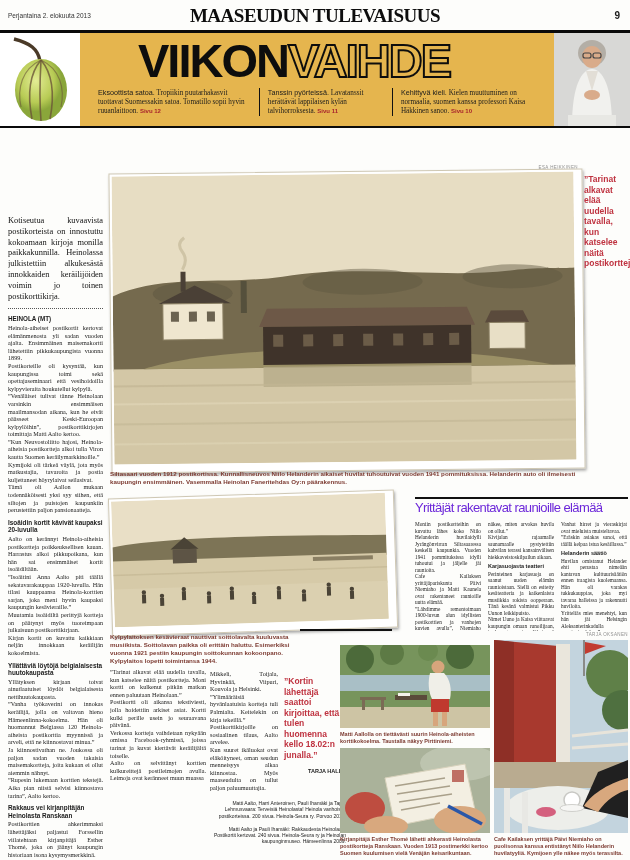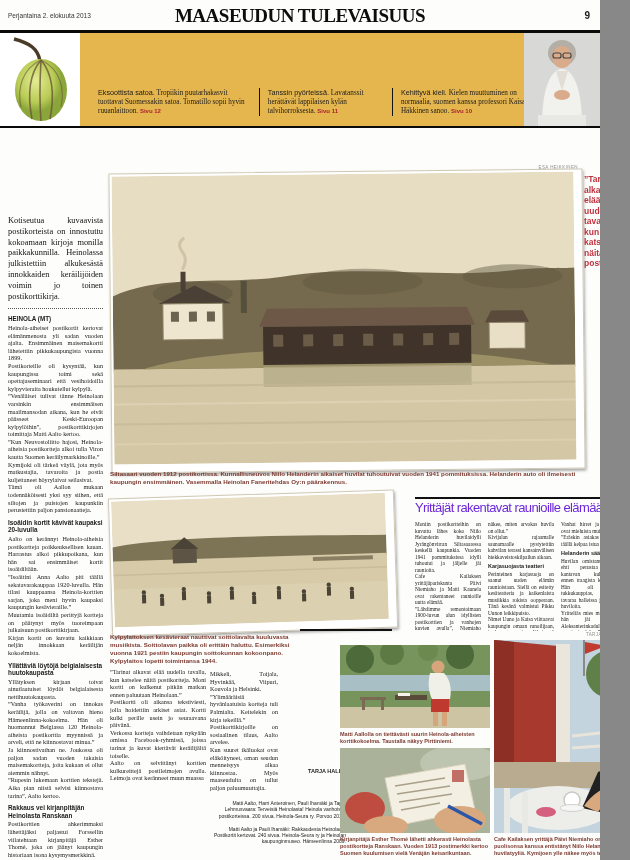--- a/index.html
+++ b/index.html
@@ -1,17 +1,17 @@
 <!DOCTYPE html>
 <html><head>
 <meta charset="utf-8">
 <style>
   html,body{margin:0;padding:0;background:#888;}
-  #page{position:relative;width:568px;height:860px;background:#fdfdfb;overflow:hidden;
-        font-family:"Liberation Serif",serif;color:#1b1b1b;padding-left:32px;}
+  #page{position:relative;width:630px;height:860px;background:#fdfdfb;overflow:hidden;
+        font-family:"Liberation Serif",serif;color:#1b1b1b;}
   .abs{position:absolute;}
   
   .date{top:12px;left:8px;font:6.5px "Liberation Sans",sans-serif;color:#333;}
   .masthead{top:5px;left:0;right:0;text-align:center;font-family:"Liberation Serif",serif;
             font-weight:bold;font-size:19px;letter-spacing:-0.5px;color:#0d0d0d;}
   .pagenum{top:10px;right:10px;font:bold 10px "Liberation Sans",sans-serif;}
   .rule1{top:30px;left:0;width:630px;height:3px;background:#0a0a0a;}
   .rule2{top:126px;left:0;width:630px;height:2px;background:#0a0a0a;}
   
   .banner{top:33px;left:0;width:630px;height:93px;background:#e5b54e;}
@@ -95,20 +95,21 @@
         </defs>
       <path d="M40,28 C38,16 30,10 14,6" stroke="#4a3a28" stroke-width="3.5" fill="none"></path>
       <ellipse cx="41" cy="57" rx="26" ry="31" fill="url(#gtom)"></ellipse>
       <path d="M41,27 C30,40 27,60 32,86" stroke="#6b5638" stroke-width="1.6" fill="none" opacity=".8"></path>
       <path d="M41,27 C40,45 39,65 41,88" stroke="#6b5638" stroke-width="1.6" fill="none" opacity=".8"></path>
       <path d="M41,27 C52,40 55,60 50,86" stroke="#6b5638" stroke-width="1.6" fill="none" opacity=".8"></path>
       <path d="M41,27 C22,36 17,55 21,74" stroke="#6b5638" stroke-width="1.2" fill="none" opacity=".6"></path>
       <path d="M41,27 C60,36 65,55 61,74" stroke="#6b5638" stroke-width="1.2" fill="none" opacity=".6"></path>
     </svg>
   </div>
+  <div class="abs bannertitle"><span>VIIKON</span><span class="outline">VAIHDE</span></div>
   <div class="abs teasers">
     <div class="teaser" style="width:158px">
       <span class="lead">Eksoottista satoa.</span>
       <span>Tropiikin puutarhakasvit tuottavat Suomessakin satoa. Tomatillo sopii hyvin ruuanlaittoon.</span>
       <span class="pg">Sivu 12</span>
     </div>
     <div class="teaser" style="width:120px">
       <span class="lead">Tanssin pyörteissä.</span>
       <span>Lavatanssit herättävät lappilaisen kylän talvihorroksesta.</span>
       <span class="pg">Sivu 11</span>
@@ -243,20 +244,21 @@
   <div class="abs col col2 txt">”Tarinat alkavat elää uudella tavalla, kun katselee näitä postikortteja. Moni kortti on kulkenut pitkän matkan ennen paluutaan Heinolaan.”
 Postikortti oli aikansa tekstiviesti, jolla hoidettiin arkiset asiat. Kortti kulki perille usein jo seuraavana päivänä.
 Verkossa kortteja vaihdetaan nykyään omissa Facebook-ryhmissä, joissa tarinat ja kuvat kiertävät keräilijältä toiselle.
 Aalto on selvittänyt korttien kulkureittejä postileimojen avulla. Leimoja ovat keränneet muun muassa</div>
   <div class="abs col col3 txt">Mikkeli, Toijala, Hyvinkää, Viipuri, Kouvola ja Helsinki.
 ”Ylimääräisiä hyvänlaatuisia kortteja tuli Palmialta. Keitelekin on kirja tekeillä.”
 Postikorttikirjoille on sosiaalinen tilaus, Aalto arvelee.
 Kun suuret ikäluokat ovat eläköityneet, oman seudun menneisyys alkaa kiinnostaa. Myös maaseudulta on tullut paljon paluumuuttajia.</div>
 
   <div class="abs qrule"></div>
+  <div class="abs quote quote2">”Kortin lähettäjä saattoi kirjoittaa, että tulen huomenna kello 18.02:n junalla.”</div>
   <div class="abs byline byline1">TARJA HALLA</div>
   <div class="abs books txt">Matti Aalto, Harri Anteroinen, Pauli Ihamäki ja Tapio Lehmusvaara: Terveisiä Heinolasta! Heinola vanhoissa postikorteissa. 200 sivua. Heinola-Seura ry. Porvoo 2013.
 
 Matti Aalto ja Pauli Ihamäki: Rakkaudesta Heinolaan. Postikortit kertovat. 240 sivua. Heinola-Seura ry ja Heinolan kaupunginmuseo. Hämeenlinna 2009.</div>
 
   <div class="abs rule3"></div>
   <div class="abs headline2">Yrittäjät rakentavat raunioille elämää</div>
   <div class="abs col a2col a2c1 txt">Moniin postikortteihin on kuvattu lähes koko Niilo Helanderin huvilaidylli Jyrängönvirran Siltasaaressa keskellä kaupunkia. Vuoden 1941 pommituksissa idylli tuhoutui ja jäljelle jäi raunioita.
 Cafe Kailaksen yrittäjäpariskunta Päivi Niemiaho ja Matti Kaunela ovat rakentaneet raunioille uutta elämää.
 ”Lähdimme remontoimaan 1900-luvun alun idyllisten postikorttien ja vanhojen kuvien avulla”, Niemiaho kertoo.

